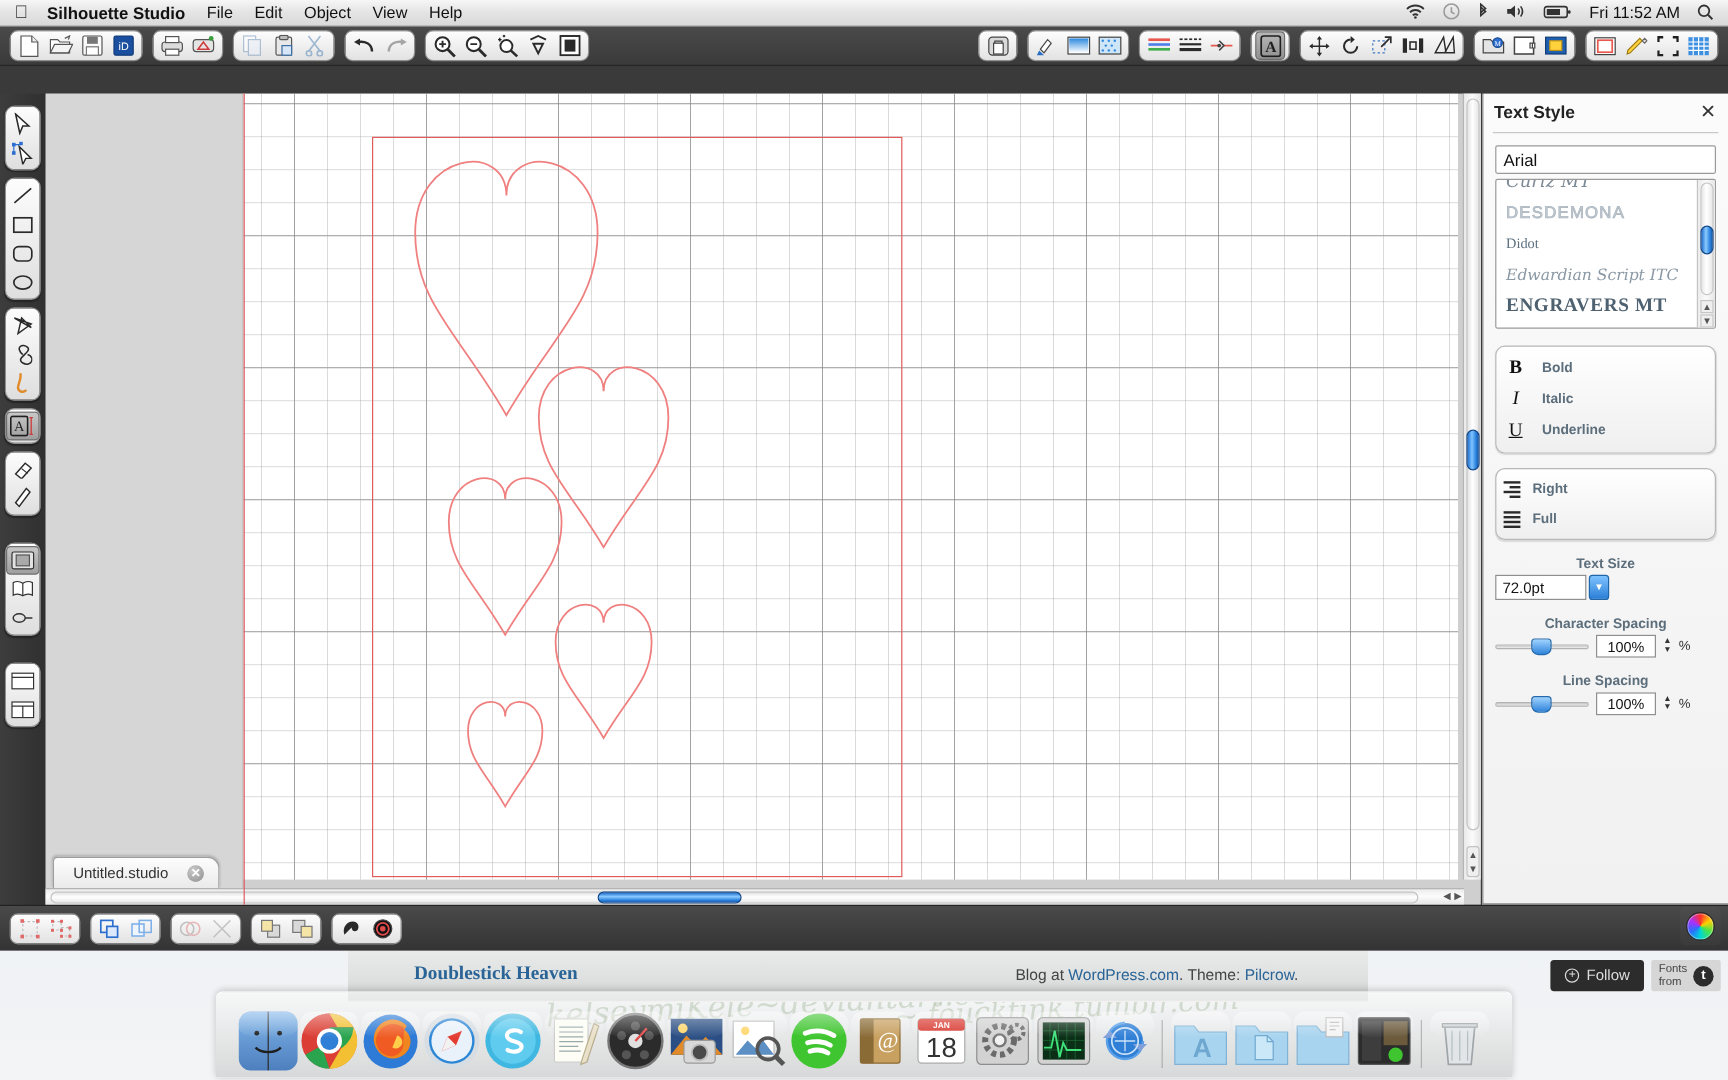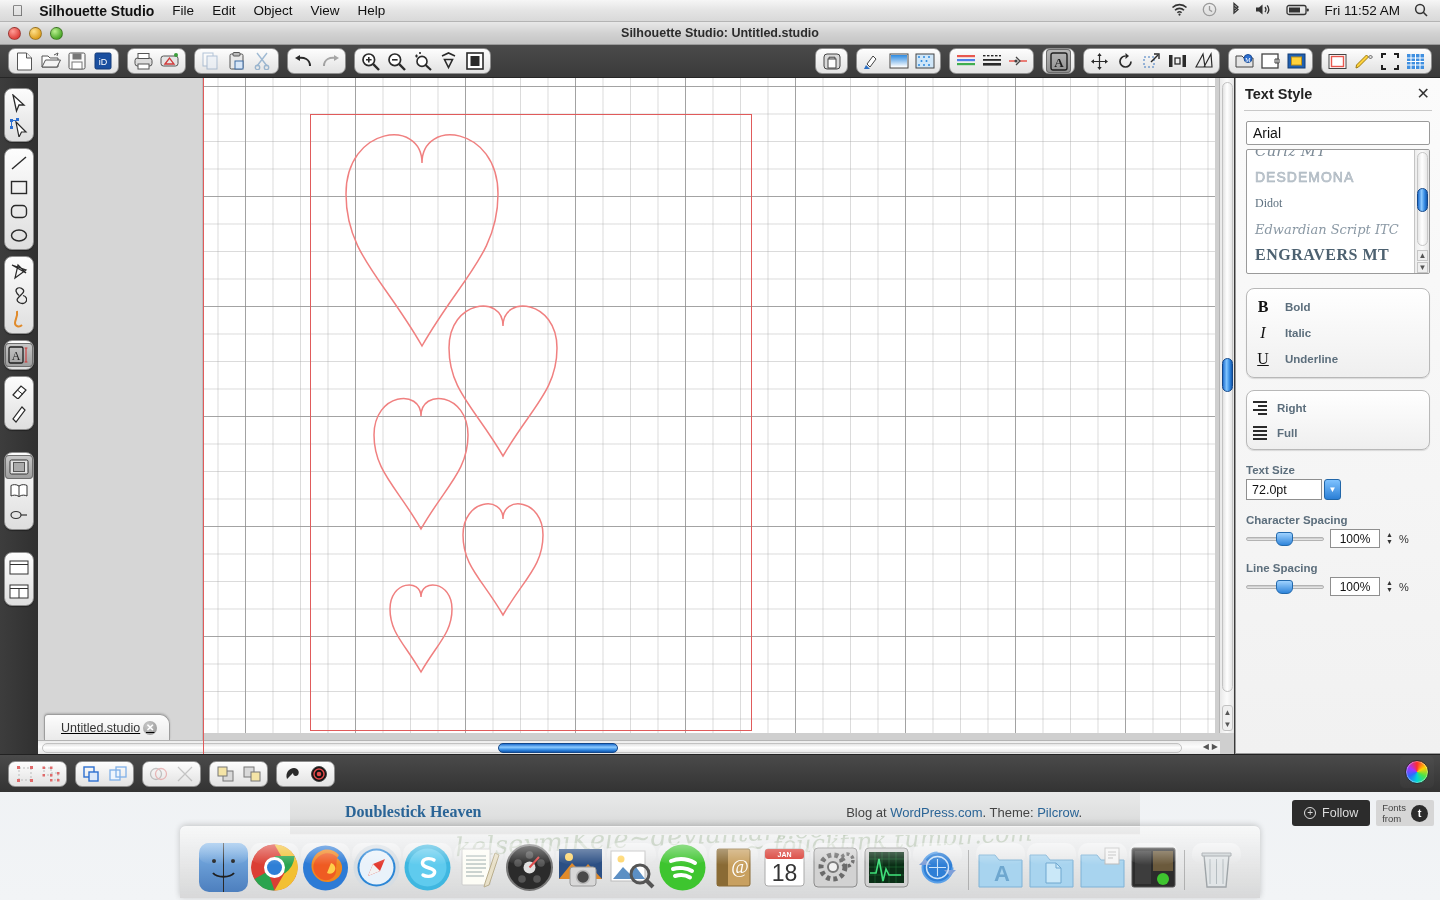--- a/index.html
+++ b/index.html
@@ -177,23 +177,22 @@
     background:linear-gradient(180deg,#1f6fd0,#8ccaff 40%,#2f86e0 75%,#1559ac); border:1px solid #13478a;}
   .harrows { position:absolute; right:2px; top:1px; display:flex; gap:3px; font-size:8px; color:#555; }
 
   
   #doctab {
     position:absolute; left:44px; bottom:18px; z-index:12;
     height:26px; padding:0 12px 0 16px;
     background:linear-gradient(180deg,#fdfdfd,#eaeaea);
     border:1px solid #9d9d9d; border-bottom:none;
     border-radius:4px 10px 0 0;
-    display:flex; align-items:center; gap:3px;
+    display:flex; align-items:center; gap:16px;
     box-shadow:0 -1px 2px rgba(0,0,0,.18);
-    text-decoration:underline;
   }
   #doctab .lbl { font-size:12.5px; color:#333; }
   #doctab .x {
     width:14px; height:14px; border-radius:50%;
     background:radial-gradient(circle at 35% 30%,#c9c9c9,#8f8f8f);
     color:#fff; font-size:10px; font-weight:bold;
     display:flex; align-items:center; justify-content:center;
   }
 
   
@@ -282,21 +281,21 @@
   .alignrow { display:flex; gap:8px; margin:12px 10px 0 10px; }
   .alignbox {
     flex:1; border:1px solid #b8b8b8; border-radius:8px;
     background:linear-gradient(180deg,#ffffff,#efefef);
     padding:4px 6px; box-shadow:0 1px 1px rgba(0,0,0,.12);
   }
   .arow { height:25px; display:flex; align-items:center; gap:10px; }
   .alines { width:14px; display:flex; flex-direction:column; gap:2px; }
   .alines i { display:block; height:2px; background:#2a2a2a; }
 
-  .fieldlbl { margin:14px 10px 3px 10px; font-size:11.5px; font-weight:bold; color:#5c6e7c; }
+  .fieldlbl { margin:14px 10px 3px 10px; font-size:11.5px; font-weight:bold; color:#5c6e7c;text-align:center; }
   .sizerow { margin:0 10px; display:flex; align-items:center; }
   .sizefield {
     width:76px; height:21px; background:#fff; border:1px solid #8f8f8f;
     display:flex; align-items:center; padding:0 5px; font-size:12.5px; color:#111;
   }
   .sizearrow {
     width:17px; height:21px; margin-left:2px;
     background:linear-gradient(180deg,#7fc2ff,#2a7fd6);
     border:1px solid #2166a8; border-radius:3px;
     display:flex; align-items:center; justify-content:center;
@@ -427,28 +426,20 @@
       <svg width="14" height="14" viewBox="0 0 14 14">
           <circle cx="6" cy="6" r="4.4" fill="none" stroke="#333" stroke-width="1.5"></circle>
       <path d="M9.3 9.3L13 13" stroke="#333" stroke-width="1.6"></path>
         </svg>
     </span>
   </span>
 </div>
 
 <div id="appwin">
 
-  <div id="titlebar">
-    <div class="traffic">
-      <span class="tl red"></span>
-      <span class="tl yellow"></span>
-      <span class="tl green"></span>
-    </div>
-    <span class="title">Silhouette Studio: Untitled.studio</span>
-  </div>
 
   <div id="toolbar">
 
     <div class="tgroup">
       <div class="tbtn">
         <svg width="17" height="19" viewBox="0 0 17 19">
             <path d="M1.5 1h9l5 5v12h-14z" fill="#fff" stroke="#555"></path>
             <path d="M10.5 1v5h5" fill="#eee" stroke="#555"></path>
           </svg>
       </div>

